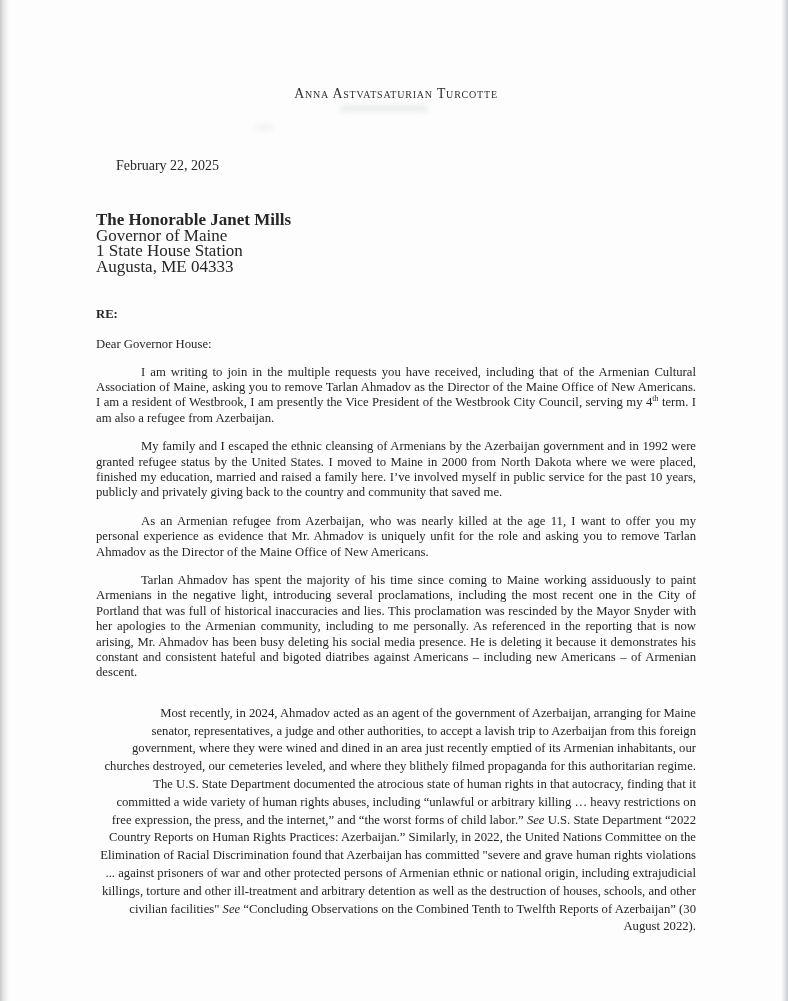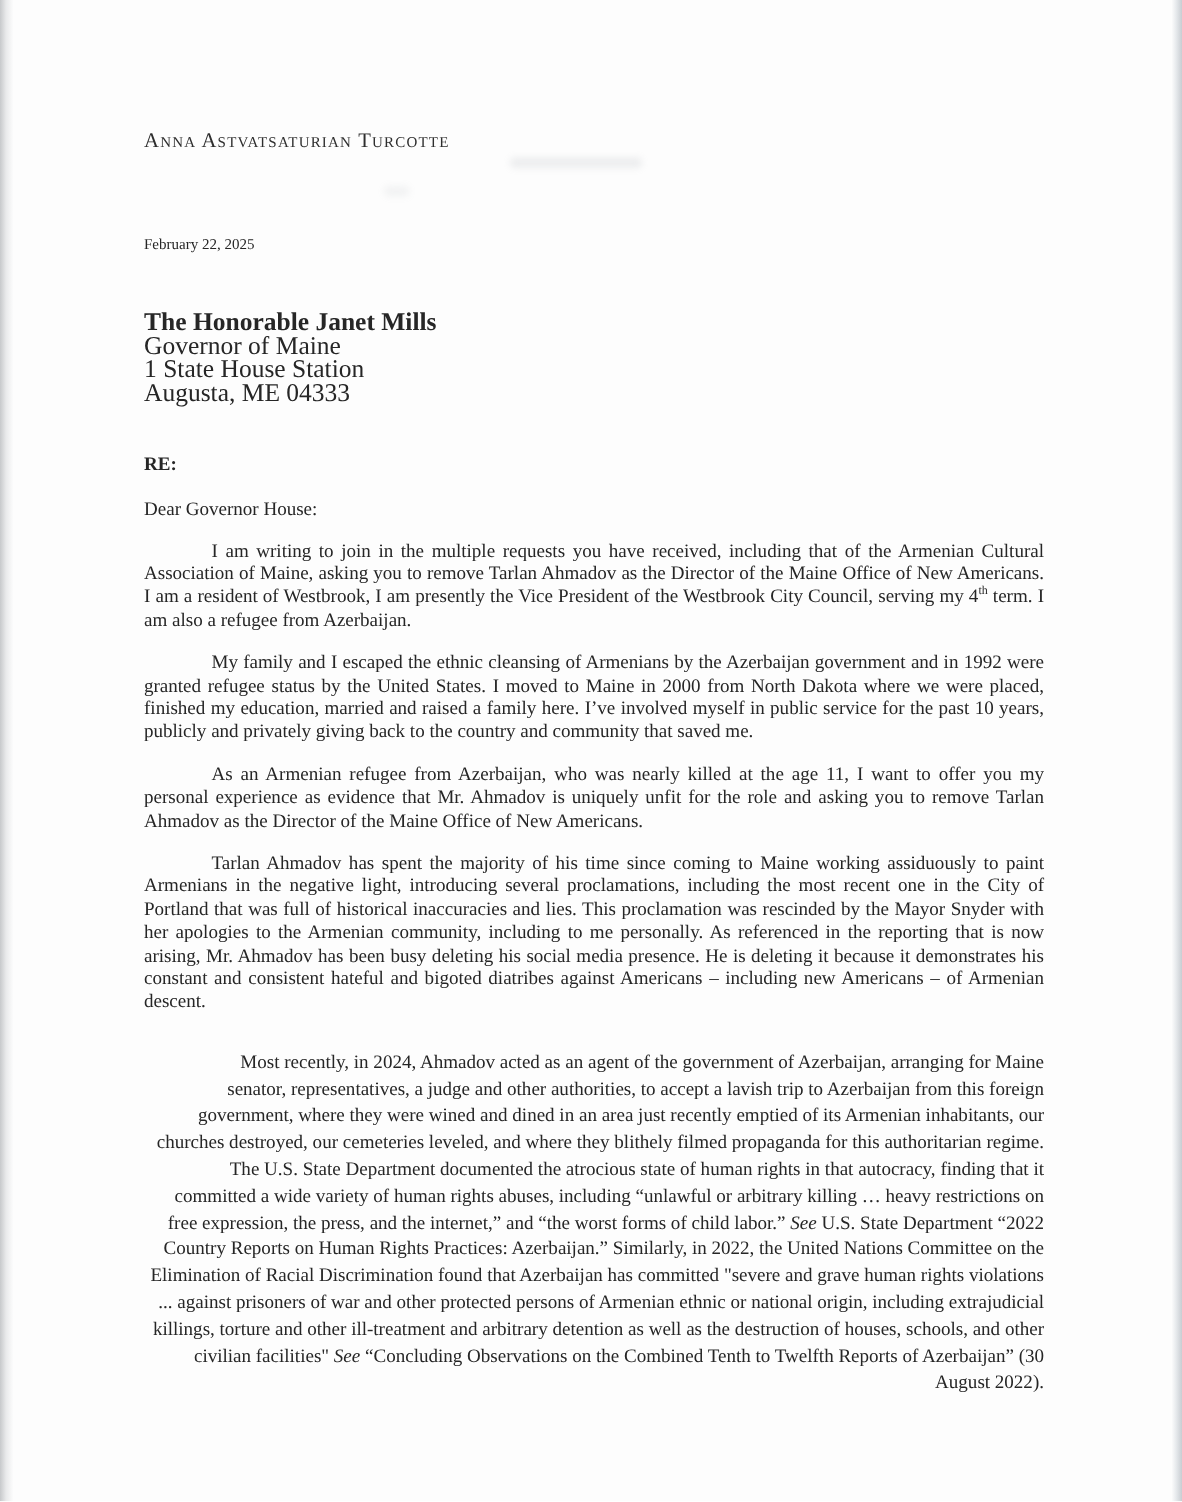--- a/index.html
+++ b/index.html
@@ -29,20 +29,21 @@
     background: linear-gradient(to left, #c9cdd2 0%, #e6e9ec 55%, rgba(255,255,255,0) 100%);
   }
   .content {
     position: absolute;
     left: 96px;
     top: 0;
     width: 600px;
   }
   .letterhead {
     margin-top: 86px;
+    text-align: center;
     font-variant: small-caps;
     letter-spacing: 0.8px;
     font-size: 13.8px;
     color: #2e2e2e;
   }
   .smudge-1 {
     position: absolute;
     left: 340px; top: 105px;
     width: 88px; height: 7px;
     background: #9aa0a6;
@@ -54,21 +55,22 @@
     position: absolute;
     left: 256px; top: 124px;
     width: 17px; height: 7px;
     background: #9aa0a6;
     opacity: 0.11;
     filter: blur(2.5px);
     border-radius: 3px;
   }
   .date {
     margin-top: 56px;
-    font-size: 10px;
+    font-size: 14px;
+    margin-left: 20px;
   }
   .recipient {
     margin-top: 38px;
     font-size: 17px;
     line-height: 15.7px;
   }
   .recipient .name { font-weight: bold; }
   .re-line {
     margin-top: 32px;
     display: flex;

